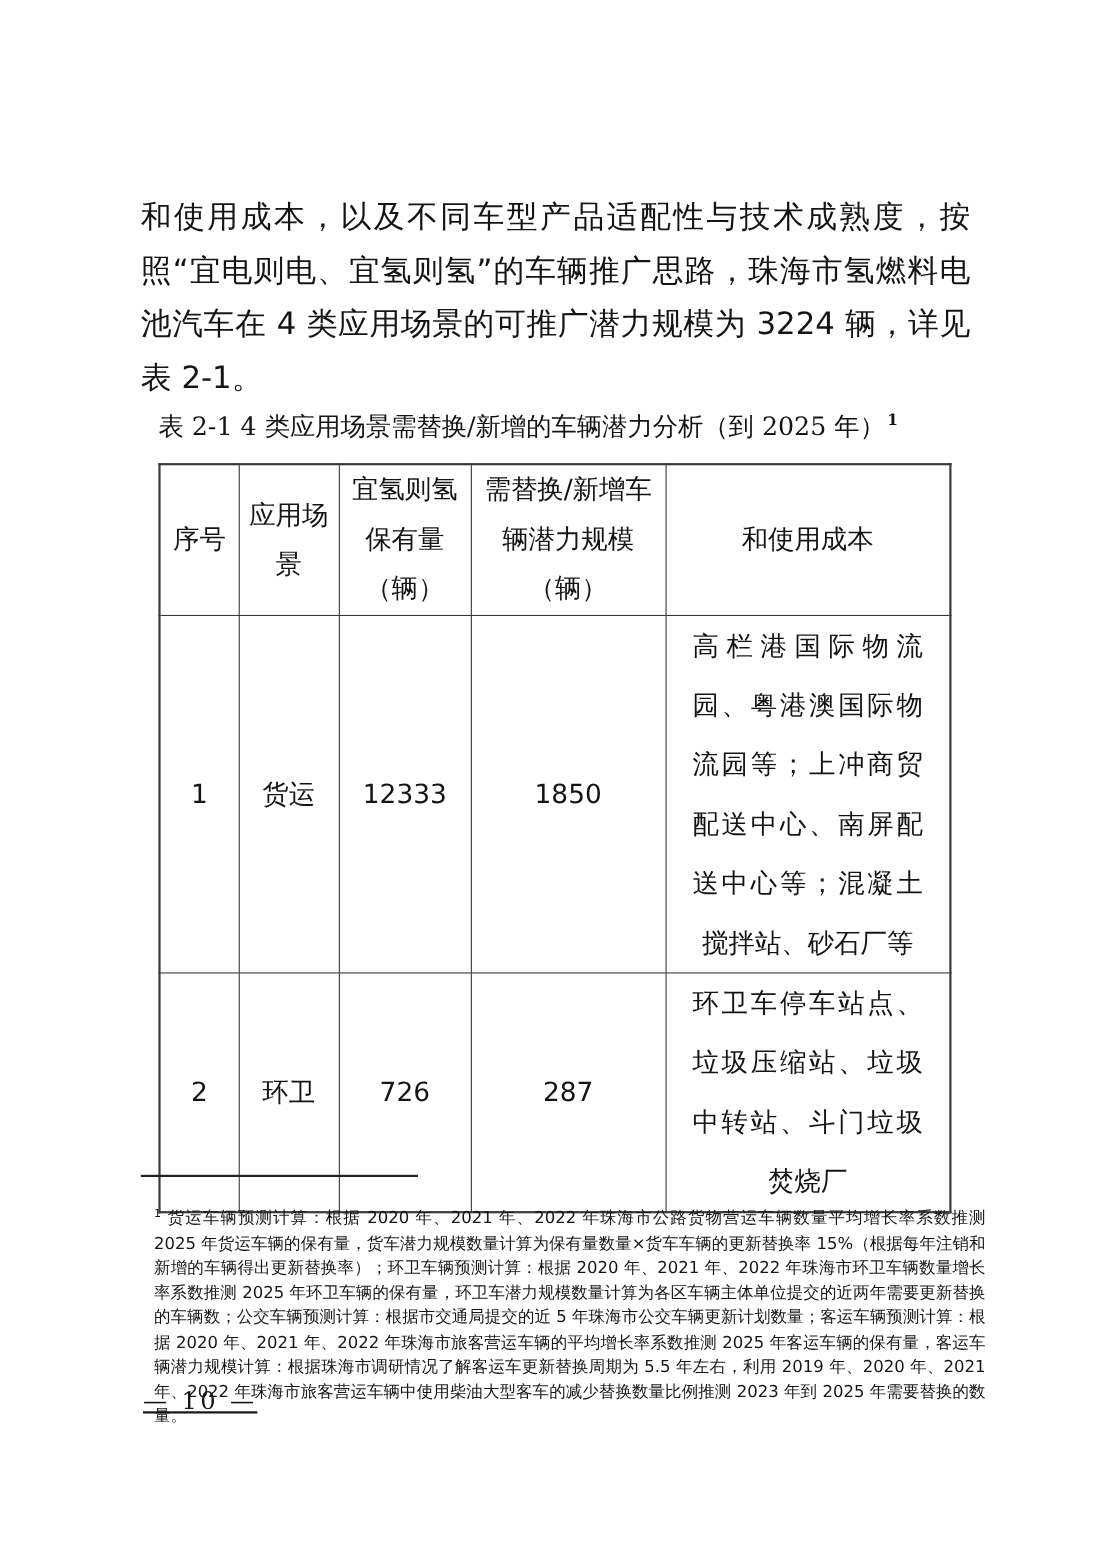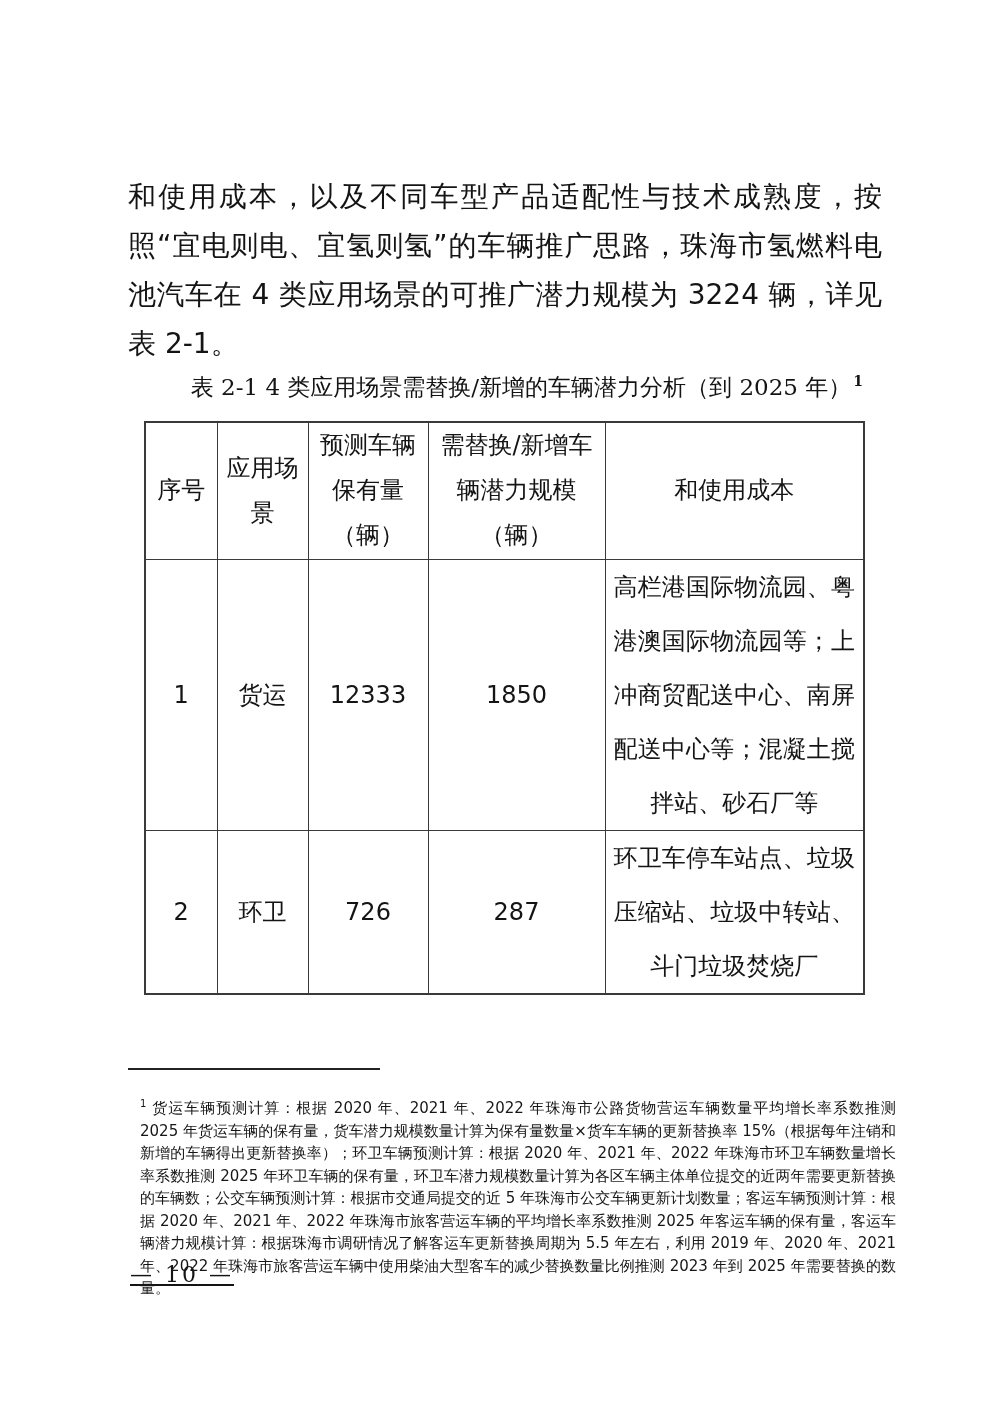--- a/index.html
+++ b/index.html
@@ -21,21 +21,21 @@
     font-size: 28px;
     line-height: 49px;
     text-align: justify;
     color: #141414;
   }
   .table-caption {
     position: absolute;
     left: 144px;
     top: 372px;
     width: 719px;
-    text-align: right;
+    text-align: left;
     font-family: "DejaVu Serif", serif;
     font-size: 23px;
     color: #141414;
     white-space: nowrap;
   }
   .table-caption .fn-ref {
     font-size: 14px;
     font-weight: bold;
     vertical-align: super;
     margin-left: 2px;
@@ -69,21 +69,21 @@
   }
   table.data-table td {
     font-size: 24px;
     text-align: center;
     vertical-align: middle;
   }
   table.data-table td.regions {
     text-align: justify;
     text-align-last: center;
     line-height: 54px;
-    padding: 0 8px;
+    padding: 0 24px;
     margin-left: 18px;
   }
   tr.r-head { height: 137px; }
   tr.r1 { height: 271px; }
   tr.r2 { height: 161px; }
   .footnote-sep {
     position: absolute;
     left: 128px;
     top: 1068px;
     width: 252px;
@@ -134,21 +134,21 @@
         <col class="c1">
         <col class="c2">
         <col class="c3">
         <col class="c4">
     </colgroup>
     <thead>
       <tr class="r-head">
         <th>序号</th>
         <th>应用场
 景</th>
-        <th>预测车辆
+        <th>宜氢则氢
 保有量
 （辆）</th>
         <th>需替换/新增车
 辆潜力规模
 （辆）</th>
         <th>和使用成本</th>
       </tr>
     </thead>
     <tbody>
       <tr class="r1">

